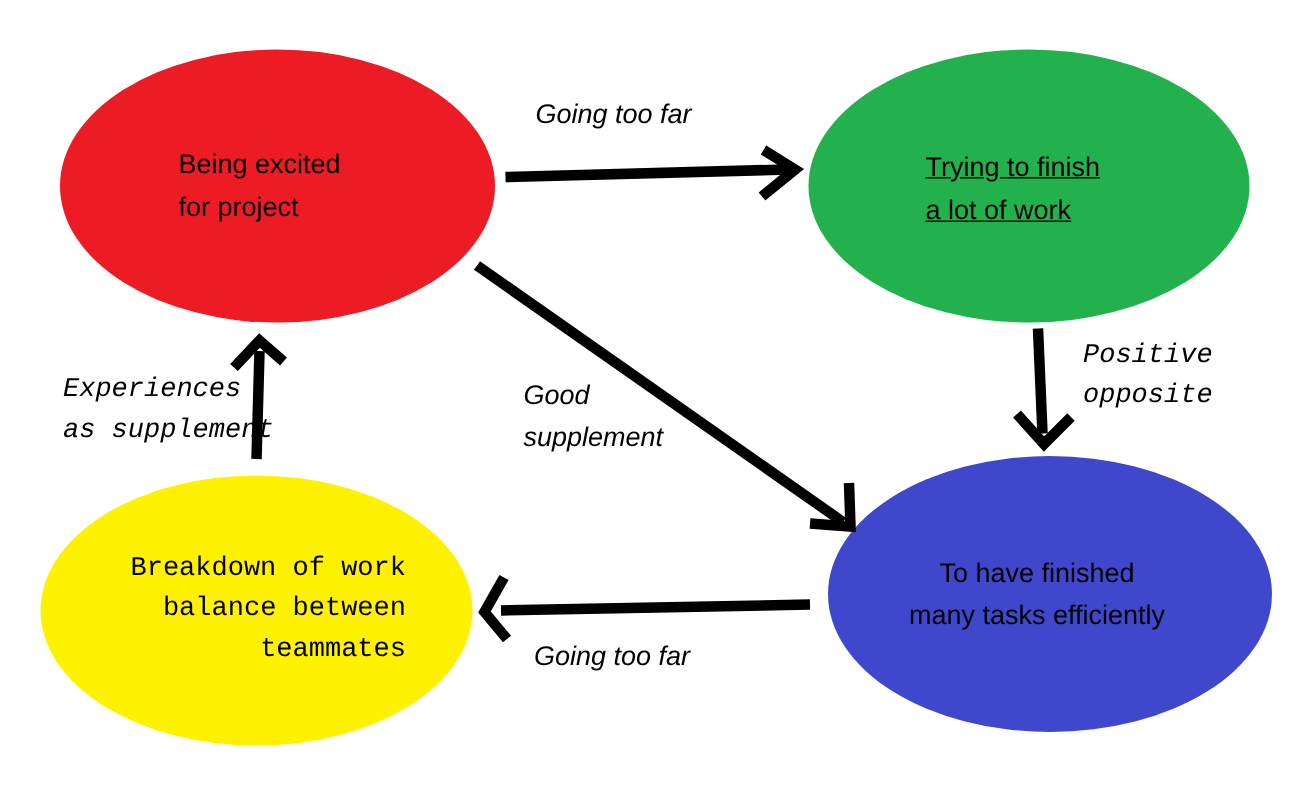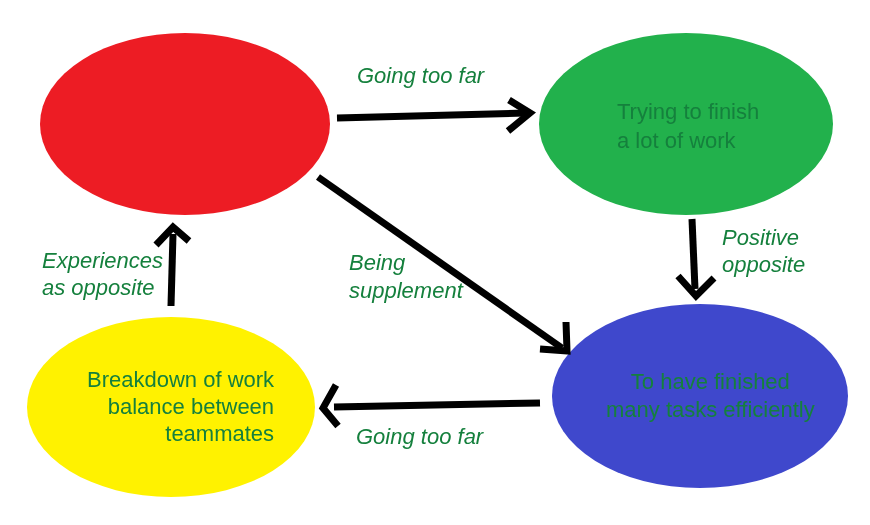--- a/index.html
+++ b/index.html
@@ -15,32 +15,32 @@
     overflow: hidden;
     font-family: "Liberation Sans", sans-serif;
   }
   .shapes {
     position: absolute;
     left: 0;
     top: 0;
   }
   .label {
     position: absolute;
-    color: #15803d;
+    color: #000000;
     white-space: pre-line;
-    font-size: 22px;
+    font-size: 18px;
     line-height: 28px;
   }
   .node-label {
     font-style: normal;
   }
   .edge-label {
     font-style: italic;
   }
-  .lh27 { line-height: 27px; }
+  .lh27 { line-height: 27px; font-family: Liberation Mono, monospace; }
   .lh29 { line-height: 29px; }
 </style>
 </head>
 <body>
 
 <div class="canvas">
 
   <svg class="shapes" width="870" height="525" viewBox="0 0 870 525">
 
     <ellipse cx="185" cy="124" rx="145" ry="91" fill="#ed1c24"></ellipse>
@@ -70,37 +70,39 @@
         <path d="M336,385 L323,408 L338,426"></path>
       </g>
 
       <g>
         <path d="M171,306 L173,234"></path>
         <path d="M156,245 L173,227 L189,241"></path>
       </g>
     </g>
   </svg>
 
+  <div class="label node-label lh29" style="left:119px; top:95px;">Being excited
+for project</div>
 
-  <div class="label node-label lh29" style="left:617px; top:97px;">Trying to finish
+  <div class="label node-label lh29" style="left:617px; top:97px;text-decoration:underline;">Trying to finish
 a lot of work</div>
 
   <div class="label node-label lh27" style="left:87px; top:366px;text-align:right;">Breakdown of work
 balance between
 teammates</div>
 
   <div class="label node-label" style="left:606px; top:368px;text-align:center;">To have finished
 many tasks efficiently</div>
 
   <div class="label edge-label" style="left:357px; top:62px;">Going too far</div>
 
   <div class="label edge-label lh27" style="left:722px; top:224px;">Positive
 opposite</div>
 
-  <div class="label edge-label" style="left:349px; top:249px;">Being
+  <div class="label edge-label" style="left:349px; top:249px;">Good
 supplement</div>
 
   <div class="label edge-label" style="left:356px; top:423px;">Going too far</div>
 
   <div class="label edge-label lh27" style="left:42px; top:247px;">Experiences
-as opposite</div>
+as supplement</div>
 
 </div>
 
 </body></html>

